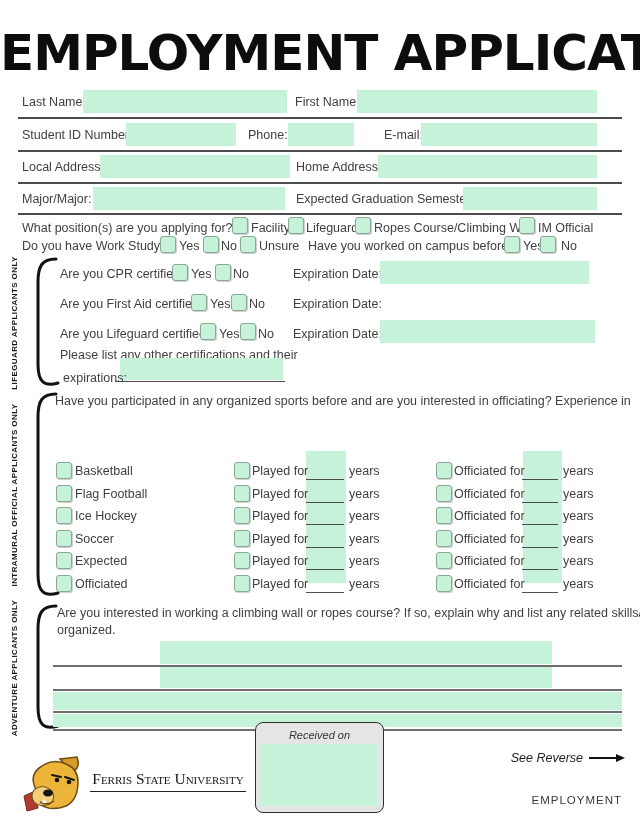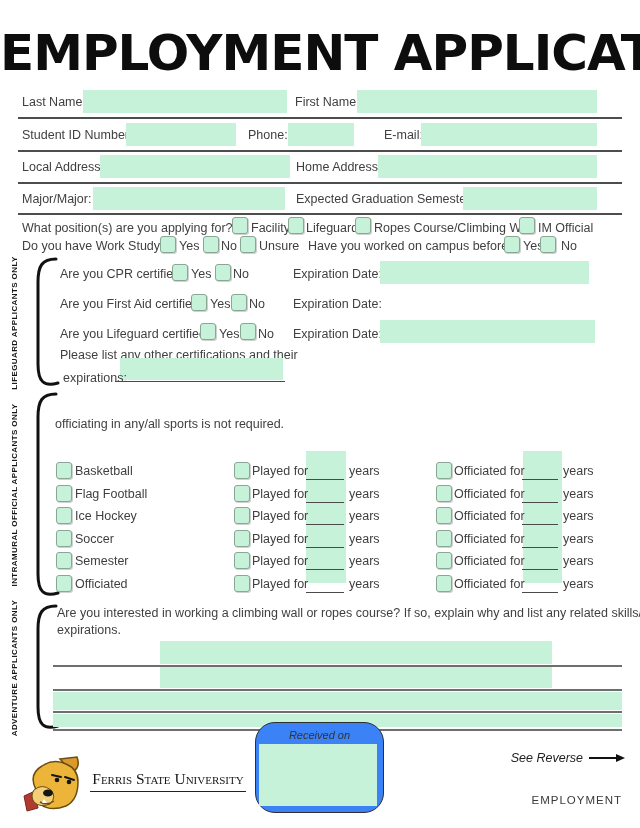--- a/index.html
+++ b/index.html
@@ -27,21 +27,21 @@
     border:1px solid #8aa796;border-radius:3px;box-shadow:1px 1px 0 rgba(0,0,0,.18);
   }
   .blank{position:absolute;height:1px;border-bottom:1.4px solid #4a4a4a;}
   .vlabel{
     position:absolute;height:20px;display:flex;align-items:center;justify-content:center;
     font-size:8px;font-weight:bold;letter-spacing:.4px;color:#141414;white-space:nowrap;
     transform:rotate(-90deg);
   }
   .rcv-box{
     position:absolute;left:255px;top:722px;width:127px;height:89px;
-    border:1.5px solid #2f2f2f;border-radius:20px;background:#3b82f6;
+    border:1.5px solid #2f2f2f;border-radius:8px;background:#e5e5e5;
   }
   .rcv-green{position:absolute;left:3px;top:21px;width:118px;height:62px;background:var(--mint);}
   .rcv-lbl{position:absolute;left:0;top:6px;width:100%;text-align:center;font-size:11px;font-style:italic;color:#333;}
   .src{
     position:absolute;left:380px;top:777px;width:242px;text-align:right;
     font-weight:bold;font-variant:small-caps;font-size:14px;letter-spacing:.2px;color:#141414;
   }
   .emp{
     position:absolute;left:380px;top:794px;width:242px;text-align:right;
     font-size:11.5px;letter-spacing:1px;color:#3a3a3a;
@@ -144,21 +144,21 @@
   <div class="lbl" style="left:60px;top:349px;">Please list any other certifications and their</div>
   <div class="box" style="left:120px;top:358px;width:163px;height:22px;"></div>
   <div class="lbl" style="left:63px;top:372px;">expirations:</div>
   <div class="blank" style="left:115px;top:380px;width:170px;"></div>
 
   <div class="vlabel" style="left:-86px;top:485px;width:200px;">INTRAMURAL OFFICIAL APPLICANTS ONLY</div>
   <svg class="abs" style="left:30px;top:391px;" width="32" height="209" viewBox="0 0 32 209">
     <path d="M26 3 C12 3 8 10 8 26 L8 183 C8 201 14 206 28 202" fill="none" stroke="#111" stroke-width="3" stroke-linecap="round"></path>
   </svg>
 
-  <div class="lbl" style="left:55px;top:418px;">officiating in any/all sports is not required.</div>
+  <div class="lbl" style="left:55px;top:395px;">Have you participated in any organized sports before and are you interested in officiating? Experience in</div>
 
   <div class="box" style="left:306px;top:451px;width:40px;height:132px;"></div>
   <div class="box" style="left:523px;top:451px;width:39px;height:132px;"></div>
 
   <div class="cb" style="left:56px;top:462px;"></div>
   <div class="lbl" style="left:75px;top:465px;">Basketball</div>
   <div class="cb" style="left:234px;top:462px;"></div>
   <div class="lbl" style="left:252px;top:465px;">Played for</div>
   <div class="blank" style="left:306px;top:478px;width:38px;"></div>
   <div class="lbl" style="left:349px;top:465px;">years</div>
@@ -194,21 +194,21 @@
   <div class="cb" style="left:234px;top:530px;"></div>
   <div class="lbl" style="left:252px;top:533px;">Played for</div>
   <div class="blank" style="left:306px;top:546px;width:38px;"></div>
   <div class="lbl" style="left:349px;top:533px;">years</div>
   <div class="cb" style="left:436px;top:530px;"></div>
   <div class="lbl" style="left:454px;top:533px;">Officiated for</div>
   <div class="blank" style="left:522px;top:546px;width:36px;"></div>
   <div class="lbl" style="left:563px;top:533px;">years</div>
 
   <div class="cb" style="left:56px;top:552px;"></div>
-  <div class="lbl" style="left:75px;top:555px;">Semester</div>
+  <div class="lbl" style="left:75px;top:555px;">Expected</div>
   <div class="cb" style="left:234px;top:552px;"></div>
   <div class="lbl" style="left:252px;top:555px;">Played for</div>
   <div class="blank" style="left:306px;top:568px;width:38px;"></div>
   <div class="lbl" style="left:349px;top:555px;">years</div>
   <div class="cb" style="left:436px;top:552px;"></div>
   <div class="lbl" style="left:454px;top:555px;">Officiated for</div>
   <div class="blank" style="left:522px;top:568px;width:36px;"></div>
   <div class="lbl" style="left:563px;top:555px;">years</div>
 
   <div class="cb" style="left:56px;top:575px;"></div>
@@ -221,21 +221,21 @@
   <div class="lbl" style="left:454px;top:578px;">Officiated for</div>
   <div class="blank" style="left:522px;top:591px;width:36px;"></div>
   <div class="lbl" style="left:563px;top:578px;">years</div>
 
   <div class="vlabel" style="left:-49px;top:658px;width:126px;">ADVENTURE APPLICANTS ONLY</div>
   <svg class="abs" style="left:30px;top:603px;" width="32" height="130" viewBox="0 0 32 130">
     <path d="M26 3 C12 3 8 10 8 26 L8 104 C8 122 14 127 28 123" fill="none" stroke="#111" stroke-width="3" stroke-linecap="round"></path>
   </svg>
 
   <div class="lbl" style="left:57px;top:607px;">Are you interested in working a climbing wall or ropes course? If so, explain why and list any related skills/</div>
-  <div class="lbl" style="left:57px;top:624px;">expirations.</div>
+  <div class="lbl" style="left:57px;top:624px;">organized.</div>
 
   <div class="box" style="left:160px;top:641px;width:392px;height:23px;"></div>
   <div class="wline" style="left:53px;top:665px;width:569px;"></div>
   <div class="box" style="left:160px;top:667px;width:392px;height:21px;"></div>
   <div class="wline" style="left:53px;top:689px;width:569px;"></div>
   <div class="box" style="left:53px;top:692px;width:569px;height:18px;"></div>
   <div class="wline" style="left:53px;top:711px;width:569px;"></div>
   <div class="box" style="left:53px;top:714px;width:569px;height:13px;"></div>
   <div class="wline" style="left:53px;top:729px;width:569px;"></div>
 

